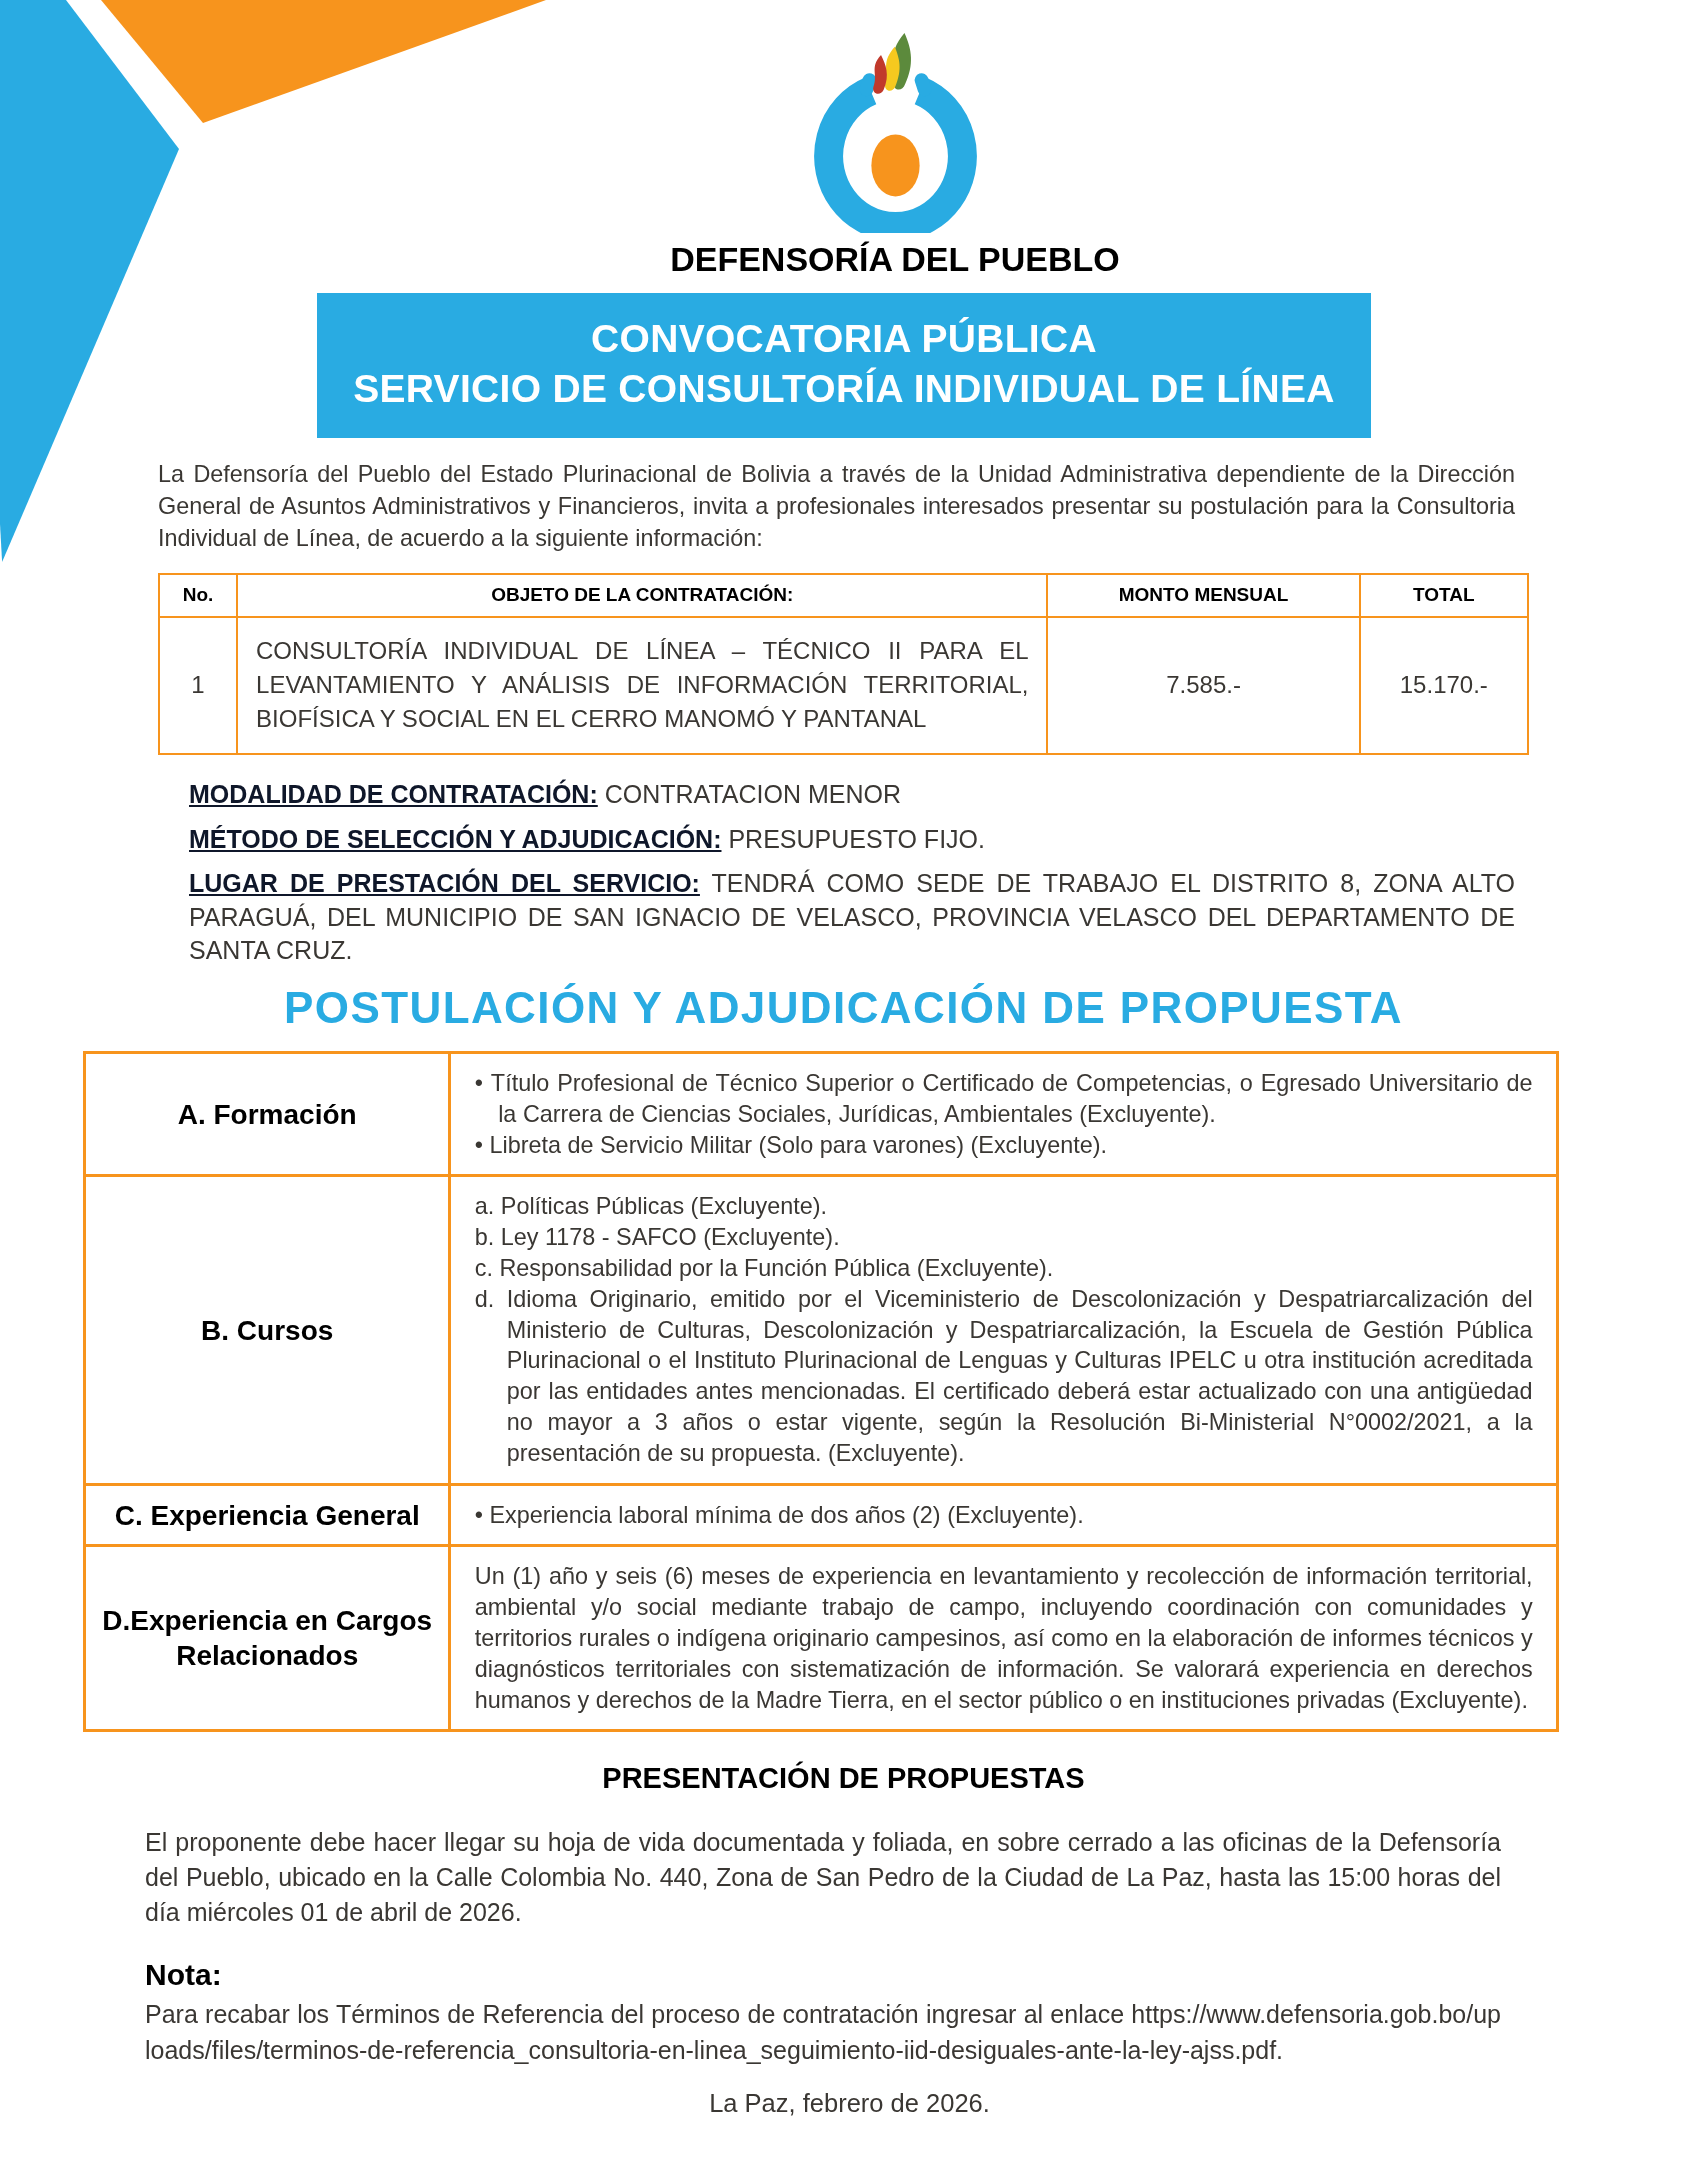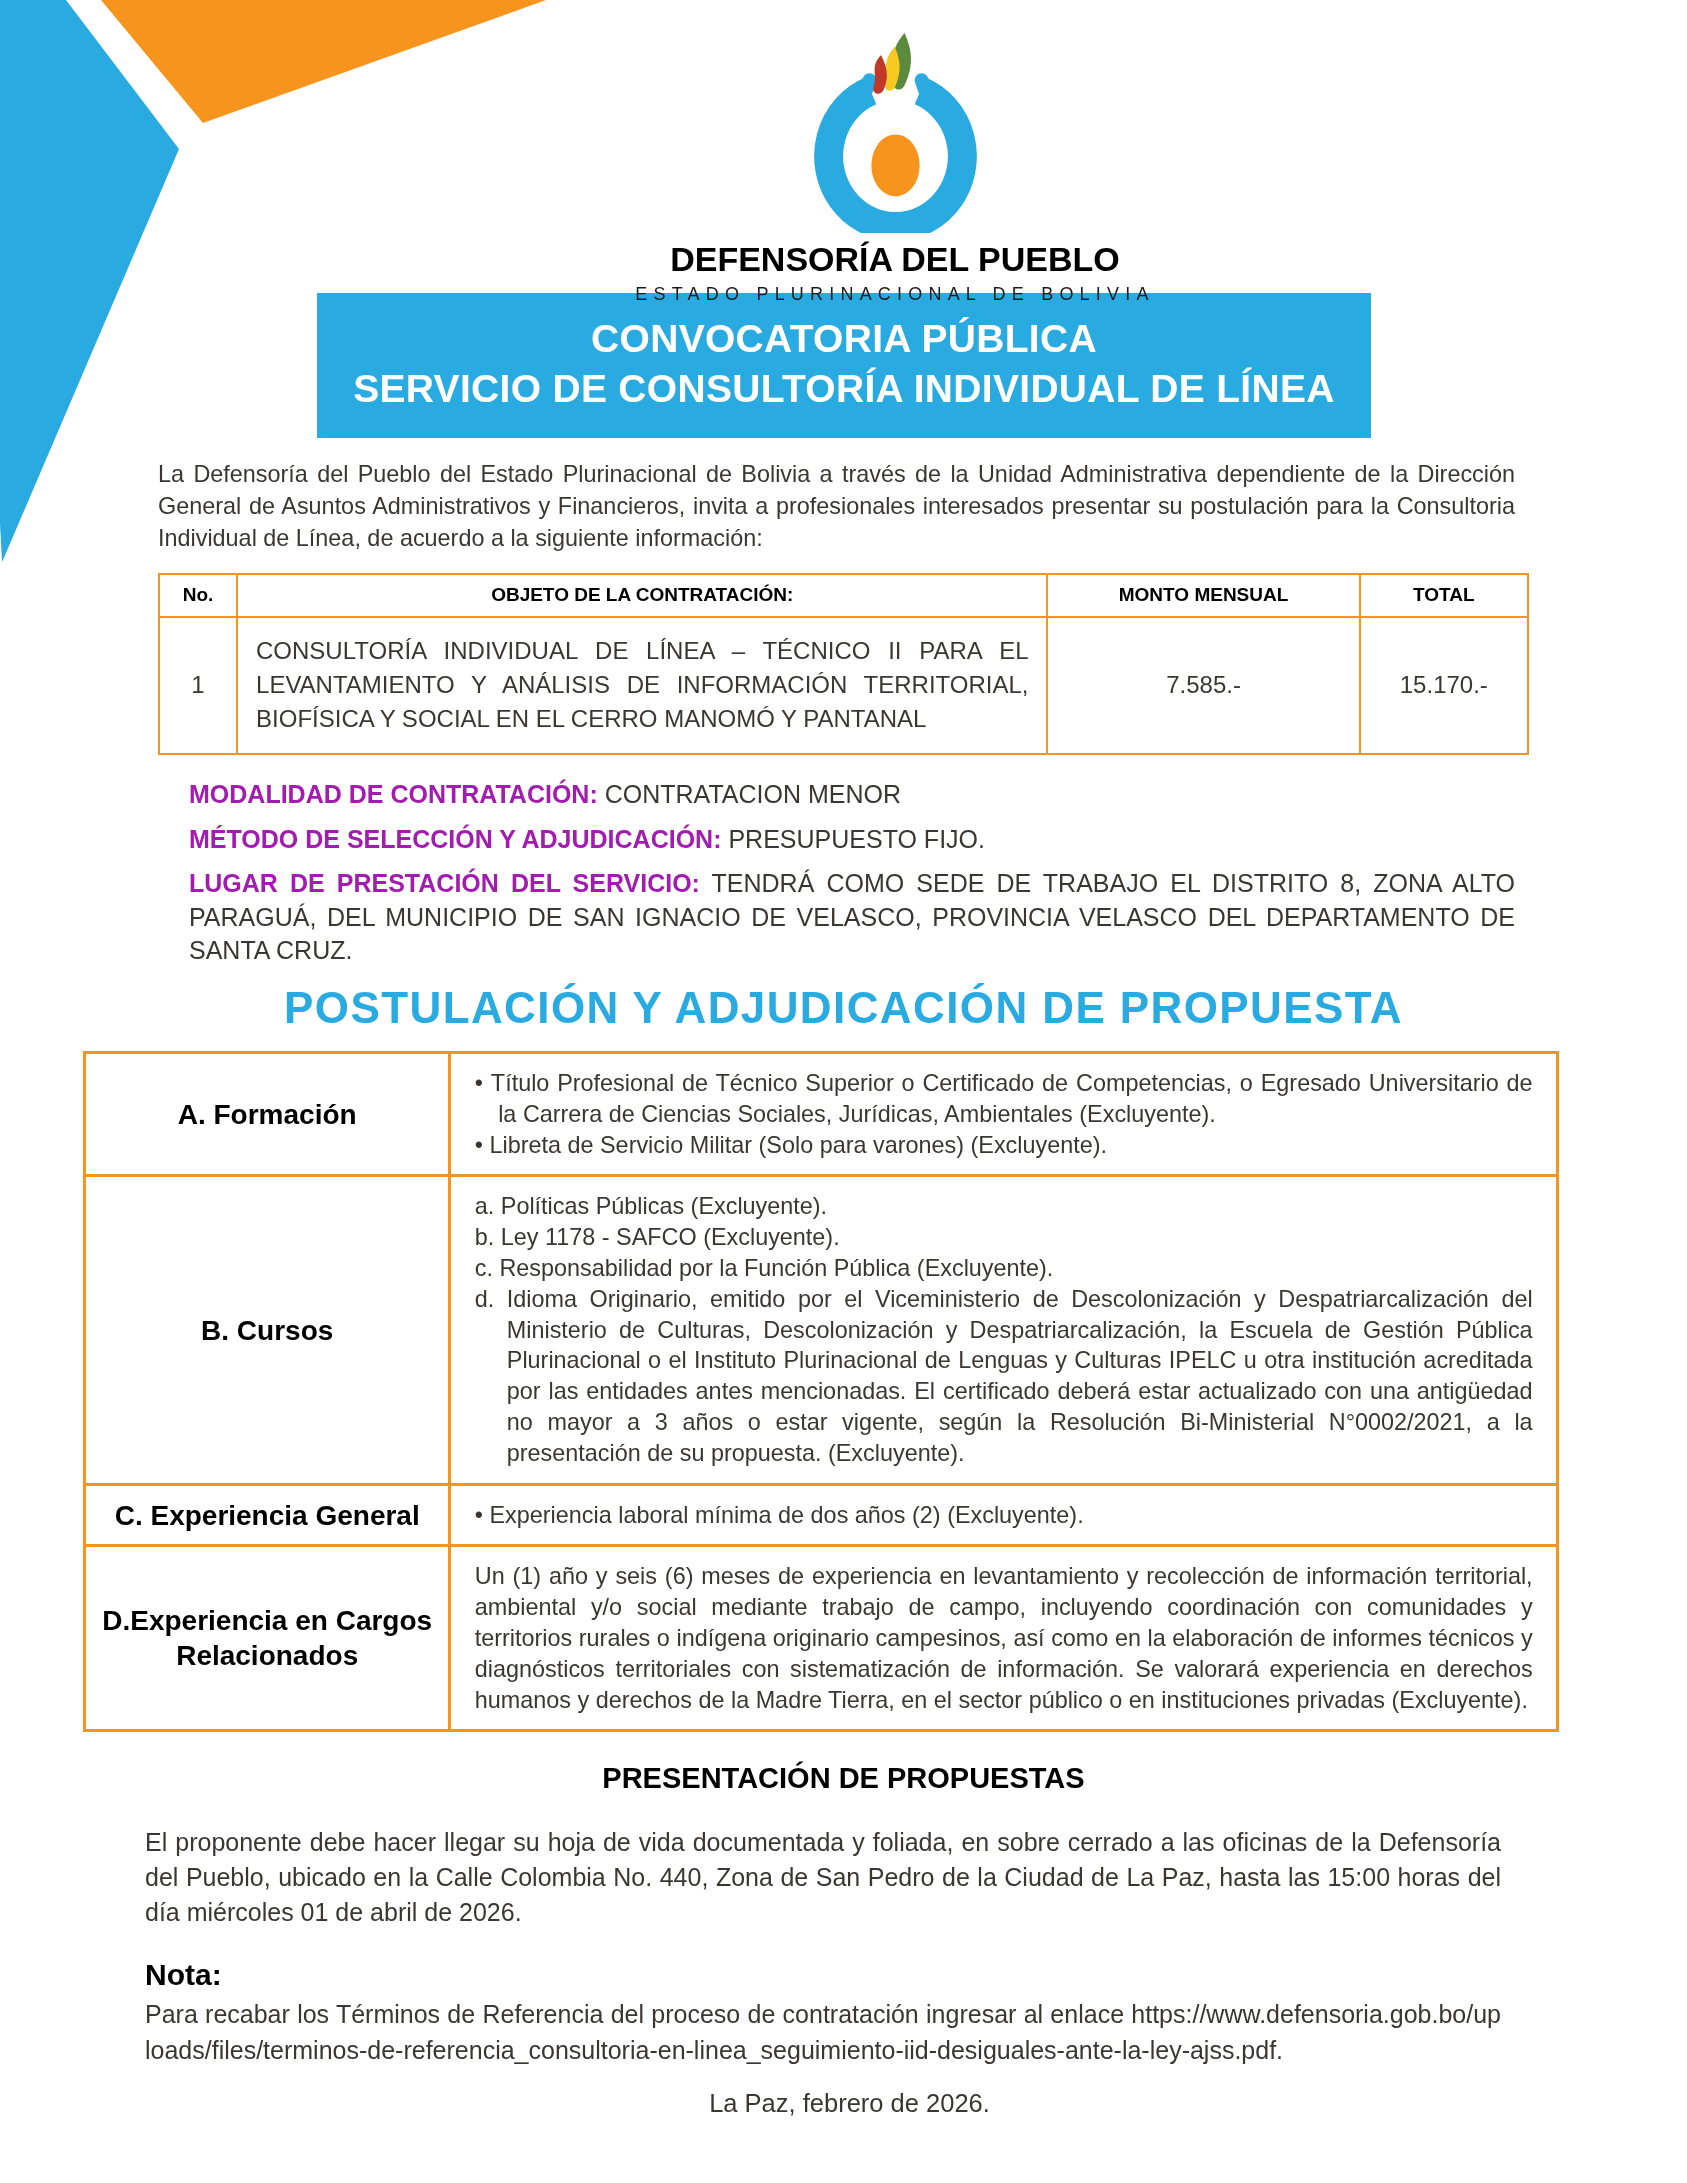--- a/index.html
+++ b/index.html
@@ -50,21 +50,21 @@
   .contract-table th,.contract-table td{border:2.8px solid #F7941D;}
   .contract-table th{font-size:19px;font-weight:bold;color:#000;padding:9.6px 4.1px;text-align:center;}
   .contract-table td{font-size:24px;color:#3a3733;padding:6.9px;}
   .col-no{width:5.7%;} .col-objeto{width:59.2%;} .col-monto{width:22.8%;} .col-total{width:12.3%;}
   td.cell-objeto{text-align:justify;padding:16.5px 18px;line-height:1.42;}
   td.cell-center{text-align:center;}
 
   
   .details{margin:23.4px 172px 0 189px;font-size:25px;line-height:1.34;color:#3a3733;}
   .details .line{margin-bottom:11px;text-align:justify;}
-  .details .lbl{font-weight:bold;color:#a21caf;}
+  .details .lbl{font-weight:bold;color:#0f172a;text-decoration:underline;}
 
   .title-postulacion{
     margin-top:15px;text-align:center;
     color:#29ABE2;font-size:44px;font-weight:bold;letter-spacing:1.4px;
   }
   .title-condiciones{margin-top:6.9px;text-align:center;color:#000;font-size:30px;font-weight:bold;}
 
   
   .req-table{margin:18px 0 0 83px;width:1476px;table-layout:fixed;}
   .req-table td{border:3.4px solid #F7941D;vertical-align:middle;}
@@ -108,21 +108,20 @@
         <rect x="180" y="58" width="20" height="34" rx="10" fill="#29ABE2" transform="rotate(-18 190 75)"></rect>
 
         <path d="M163 0 C136 32 152 46 148 72 C146 84 160 86 164 74 C177 46 174 24 163 0" fill="#5C8A3C"></path>
         <path d="M149 20 C129 42 140 54 135 74 C133 85 146 88 150 77 C160 52 156 38 149 20" fill="#F5C91F"></path>
         <path d="M129 32 C112 50 125 60 118 78 C115 88 128 93 133 82 C142 61 136 46 129 32" fill="#C1392B"></path>
 
         <ellipse cx="150" cy="192" rx="35" ry="45" fill="#F7941D"></ellipse>
       </svg>
     </span>
     <div class="logo-title">DEFENSORÍA DEL PUEBLO</div>
-    <div class="logo-subtitle">ESTADO PLURINACIONAL DE BOLIVIA</div>
   </div>
 
   <div class="banner">
     <div>CONVOCATORIA PÚBLICA</div>
     <div>SERVICIO DE CONSULTORÍA INDIVIDUAL DE LÍNEA</div>
   </div>
 
   <p class="intro">La Defensoría del Pueblo del Estado Plurinacional de Bolivia a través de la Unidad Administrativa dependiente de la Dirección General de Asuntos Administrativos y Financieros, invita a profesionales interesados presentar su postulación para la Consultoria Individual de Línea, de acuerdo a la siguiente información:</p>
 
   <table class="contract-table">

